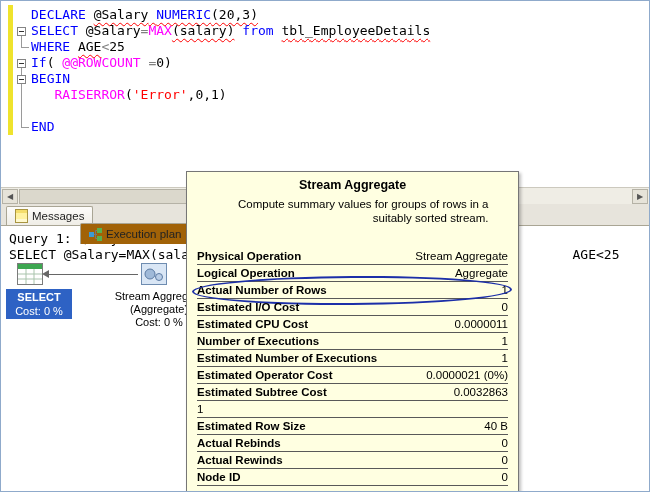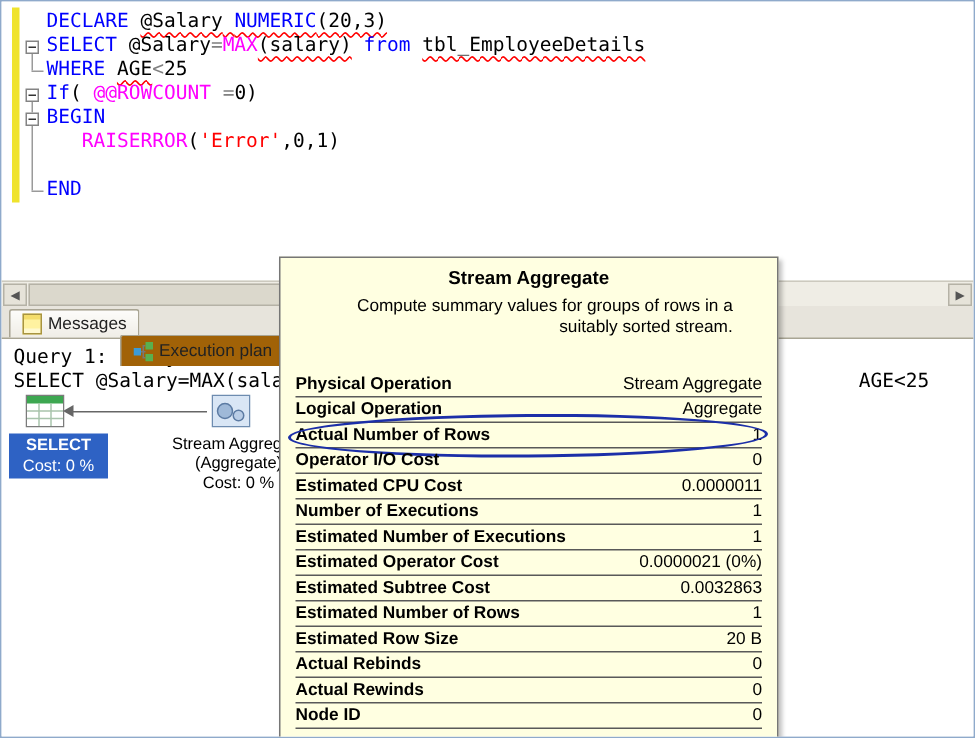--- a/index.html
+++ b/index.html
@@ -146,21 +146,21 @@
         <div class="tt-row">
           <span class="tt-label">Logical Operation</span>
           <span class="tt-value">Aggregate</span>
         </div>
         <div class="tt-row">
           <span class="tt-label">Actual Number of Rows</span>
           <span class="tt-value">1</span>
           <div class="circle-annotation" style="border-color: rgb(28, 47, 168);"></div>
         </div>
         <div class="tt-row">
-          <span class="tt-label">Operator I/O Cost</span>
+          <span class="tt-label">Estimated I/O Cost</span>
           <span class="tt-value">0</span>
         </div>
         <div class="tt-row">
           <span class="tt-label">Estimated CPU Cost</span>
           <span class="tt-value">0.0000011</span>
         </div>
         <div class="tt-row">
           <span class="tt-label">Number of Executions</span>
           <span class="tt-value">1</span>
         </div>
@@ -170,26 +170,25 @@
         </div>
         <div class="tt-row">
           <span class="tt-label">Estimated Operator Cost</span>
           <span class="tt-value">0.0000021 (0%)</span>
         </div>
         <div class="tt-row">
           <span class="tt-label">Estimated Subtree Cost</span>
           <span class="tt-value">0.0032863</span>
         </div>
         <div class="tt-row">
-          <span class="tt-label">Estimated Number of Rows</span>
           <span class="tt-value">1</span>
         </div>
         <div class="tt-row">
           <span class="tt-label">Estimated Row Size</span>
-          <span class="tt-value">20 B</span>
+          <span class="tt-value">40 B</span>
         </div>
         <div class="tt-row">
           <span class="tt-label">Actual Rebinds</span>
           <span class="tt-value">0</span>
         </div>
         <div class="tt-row">
           <span class="tt-label">Actual Rewinds</span>
           <span class="tt-value">0</span>
         </div>
         <div class="tt-row">

